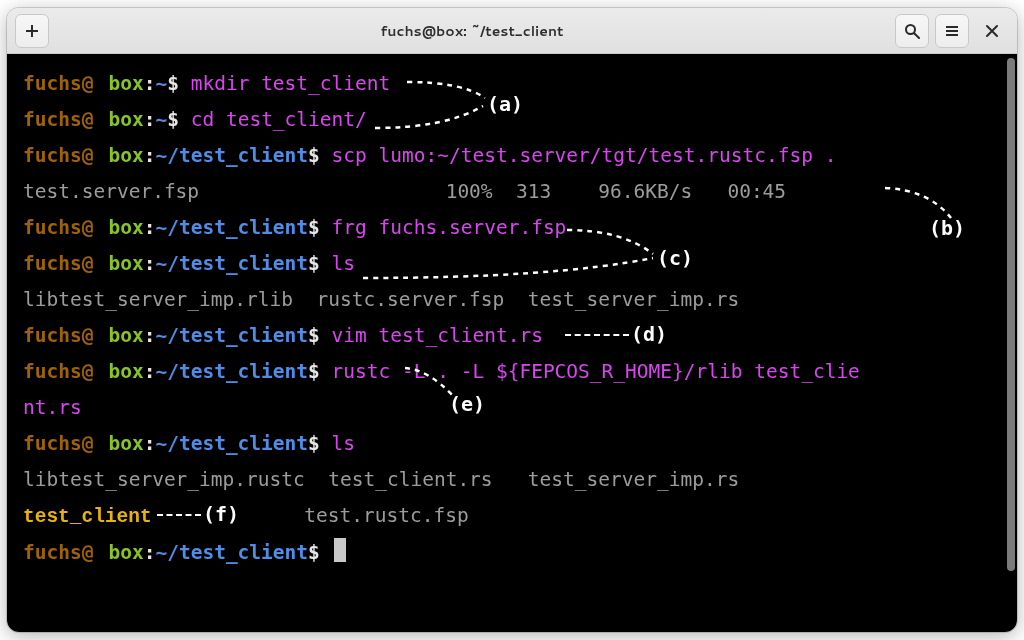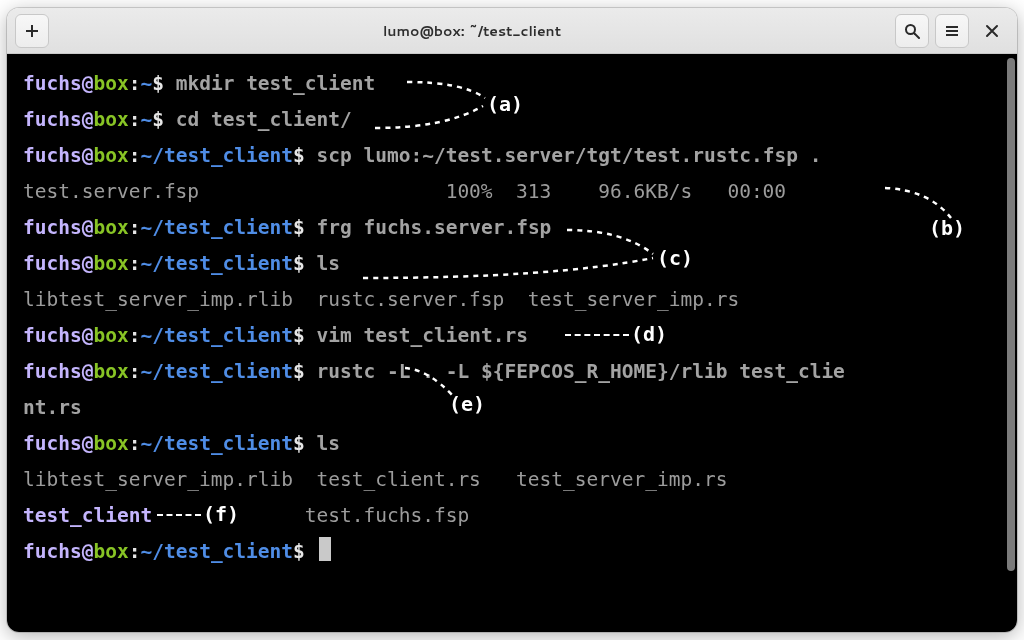--- a/index.html
+++ b/index.html
@@ -79,28 +79,28 @@
       width: 8px;
     }
     .scrollbar-thumb {
       position: absolute;
       top: 0;
       height: 90%;
       width: 8px;
       background: #7b7b7b;
       border-radius: 4px;
     }
-    .user { color: #c4b5fd; font-weight: bold; }
-    .host { color: #88c425; font-weight: bold; }
+    .user { color: #a16207; font-weight: bold; }
+    .host { color: #88c425; font-weight: bold; padding-left: 15px; }
     .colon { color: #e6e6e6; font-weight: bold; }
     .path { color: #4f8de6; font-weight: bold; }
     .dollar { color: #e6e6e6; font-weight: bold; }
-    .cmd { color: #a3a3a3; font-weight: bold; }
+    .cmd { color: #d946ef; }
     .out { color: #9c9c9c; }
-    .exe { color: #c4b5fd; font-weight: bold; }
+    .exe { color: #eab308; font-weight: bold; font-family: Liberation Mono, monospace; }
     .cursor-block {
       display: inline-block;
       width: 12px;
       height: 24px;
       background: #c9c9c9;
       vertical-align: -3px;
       margin-left: 2px;
     }
     
     .anno {
@@ -126,21 +126,21 @@
 </head>
 <body>
 
 <div class="window">
   <div class="titlebar">
     <div class="titlebar-btn">
       <svg class="icon" viewBox="0 0 16 16">
           <path d="M7 2h2v5h5v2H9v5H7V9H2V7h5z" fill="#2a2a2a"></path>
         </svg>
     </div>
-    <div class="titlebar-title">lumo@box: ~/test_client</div>
+    <div class="titlebar-title">fuchs@box: ~/test_client</div>
     <div class="titlebar-right">
       <div class="titlebar-btn">
         <svg class="icon" viewBox="0 0 16 16">
             <circle cx="6.5" cy="6.5" r="4.5" fill="none" stroke="#2a2a2a" stroke-width="2"></circle>
             <path d="M10.5 10.5 L15 15" stroke="#2a2a2a" stroke-width="2" stroke-linecap="round"></path>
           </svg>
       </div>
       <div class="titlebar-btn">
         <svg class="icon" viewBox="0 0 16 16">
             <path d="M2 3h12v2H2zM2 7h12v2H2zM2 11h12v2H2z" fill="#2a2a2a"></path>
@@ -151,30 +151,30 @@
             <path d="M3 3l10 10M13 3L3 13" stroke="#2a2a2a" stroke-width="2" stroke-linecap="round"></path>
           </svg>
       </div>
     </div>
   </div>
 
   <div class="terminal-viewport">
     <div class="terminal"><span class="user">fuchs</span><span class="user">@</span><span class="host">box</span><span class="colon">:</span><span class="path">~</span><span class="dollar">$</span> <span class="cmd">mkdir test_client</span>
 <span class="user">fuchs</span><span class="user">@</span><span class="host">box</span><span class="colon">:</span><span class="path">~</span><span class="dollar">$</span> <span class="cmd">cd test_client/</span>
 <span class="user">fuchs</span><span class="user">@</span><span class="host">box</span><span class="colon">:</span><span class="path">~/test_client</span><span class="dollar">$</span> <span class="cmd">scp lumo:~/test.server/tgt/test.rustc.fsp .</span>
-<span class="out">test.server.fsp                     100%  313    96.6KB/s   00:00</span>
+<span class="out">test.server.fsp                     100%  313    96.6KB/s   00:45</span>
 <span class="user">fuchs</span><span class="user">@</span><span class="host">box</span><span class="colon">:</span><span class="path">~/test_client</span><span class="dollar">$</span> <span class="cmd">frg fuchs.server.fsp</span>
 <span class="user">fuchs</span><span class="user">@</span><span class="host">box</span><span class="colon">:</span><span class="path">~/test_client</span><span class="dollar">$</span> <span class="cmd">ls</span>
 <span class="out">libtest_server_imp.rlib  rustc.server.fsp  test_server_imp.rs</span>
 <span class="user">fuchs</span><span class="user">@</span><span class="host">box</span><span class="colon">:</span><span class="path">~/test_client</span><span class="dollar">$</span> <span class="cmd">vim test_client.rs</span>
 <span class="user">fuchs</span><span class="user">@</span><span class="host">box</span><span class="colon">:</span><span class="path">~/test_client</span><span class="dollar">$</span> <span class="cmd">rustc -L . -L ${FEPCOS_R_HOME}/rlib test_clie</span>
 <span class="cmd">nt.rs</span>
 <span class="user">fuchs</span><span class="user">@</span><span class="host">box</span><span class="colon">:</span><span class="path">~/test_client</span><span class="dollar">$</span> <span class="cmd">ls</span>
-<span class="out">libtest_server_imp.rlib  test_client.rs   test_server_imp.rs</span>
-<span class="exe">test_client</span><span class="out">             test.fuchs.fsp</span>
+<span class="out">libtest_server_imp.rustc  test_client.rs   test_server_imp.rs</span>
+<span class="exe">test_client</span><span class="out">             test.rustc.fsp</span>
 <span class="user">fuchs</span><span class="user">@</span><span class="host">box</span><span class="colon">:</span><span class="path">~/test_client</span><span class="dollar">$</span> <span class="cursor-block"></span></div>
 
     <div class="scrollbar-track">
       <div class="scrollbar-thumb"></div>
     </div>
 
     <svg class="anno-curve" style="left:400px; top:22px; width:90px; height:26px;" viewBox="0 0 90 26">
       <path d="M0 6 Q55 6 78 22" fill="none" stroke="#fff" stroke-width="2.5" stroke-dasharray="5,5"></path>
     </svg>
     <svg class="anno-curve" style="left:368px; top:48px; width:122px; height:30px;" viewBox="0 0 122 30">

